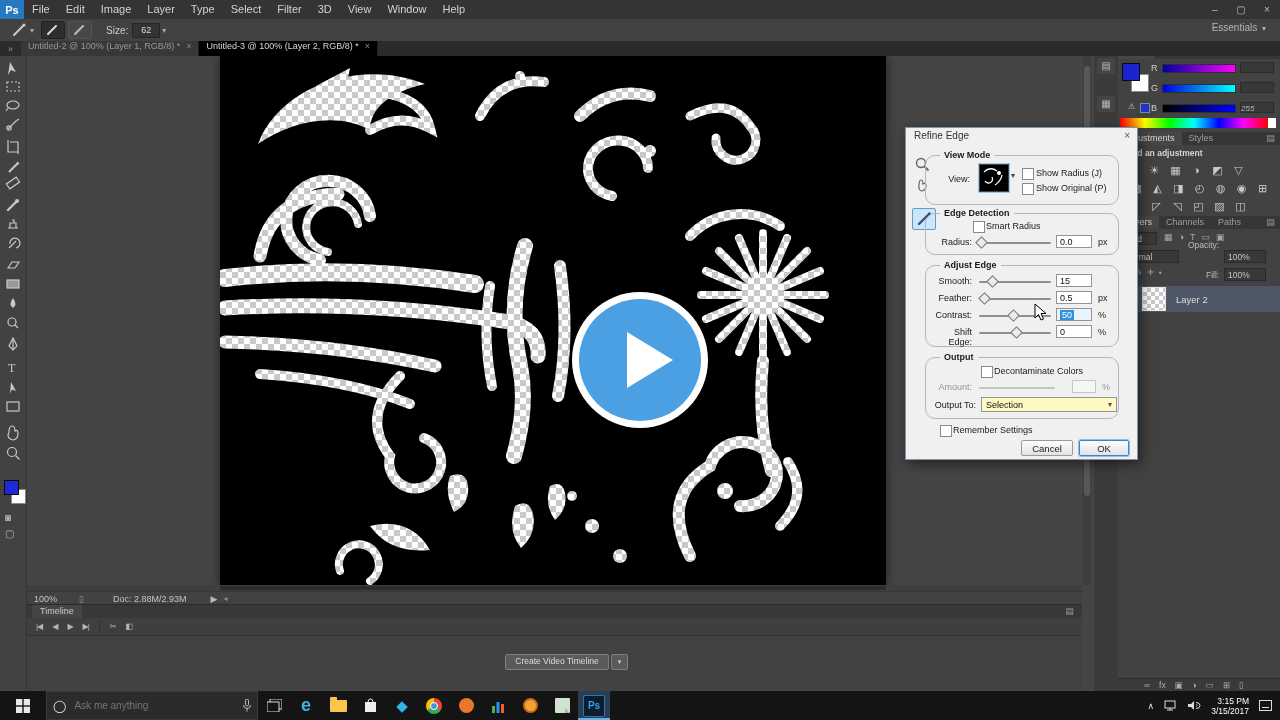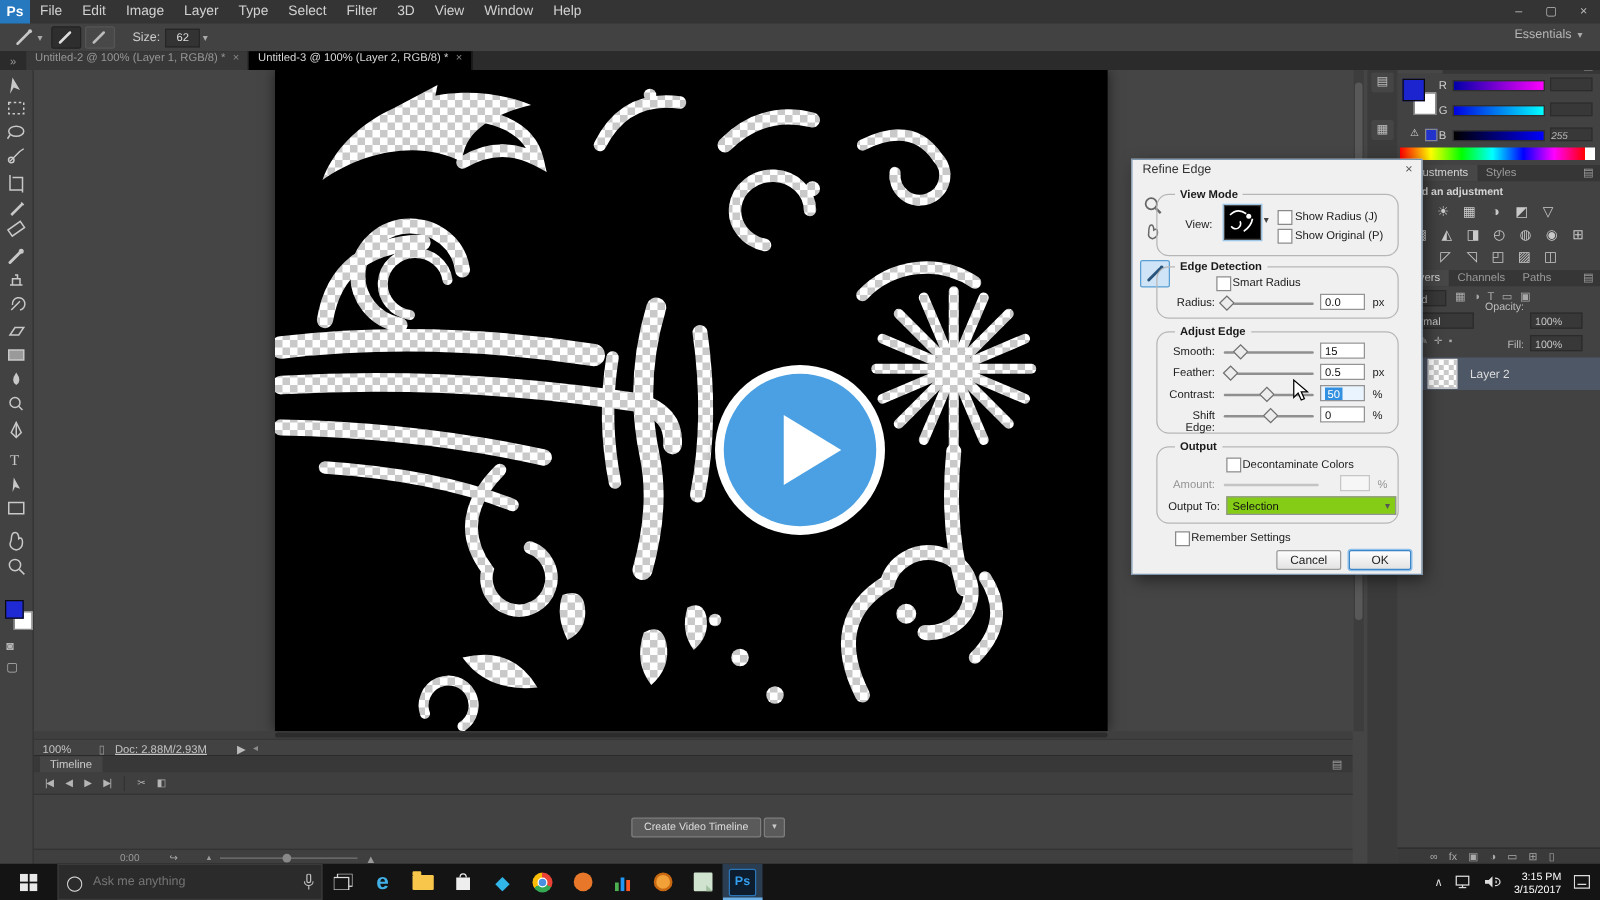--- a/index.html
+++ b/index.html
@@ -324,50 +324,41 @@
 
   <div class="abs" id="vscroll">
     <div id="vthumb"></div>
   </div>
   <div class="abs" id="hscroll">
     <div id="hthumb"></div>
   </div>
   <div class="abs" id="statusbar">
     <span style="margin-left:8px;">100%</span>
     <span style="margin-left:22px;color:#9a9a9a;">▯</span>
-    <span style="margin-left:8px;text-decoration:underline;">Doc: 2.88M/2.93M</span>
+    <span style="margin-left:29px;">Doc: 2.88M/2.93M</span>
     <span style="margin-left:24px;color:#bbb;">▶</span>
     <span style="margin-left:6px;color:#8a8a8a;font-size:8px;">◂</span>
   </div>
 
   <div class="abs" id="timeline">
     <div id="tl-header">
       <div id="tl-tab">Timeline</div>
       <div id="tl-menu">▤</div>
     </div>
     <div id="tl-controls">
       <span class="tl-btn">|◀</span>
       <span class="tl-btn">◀</span>
       <span class="tl-btn">▶</span>
       <span class="tl-btn">▶|</span>
       <span style="width:1px;height:12px;background:#333;"></span>
       <span class="tl-btn">✂</span>
       <span class="tl-btn">◧</span>
     </div>
     <div id="tl-create">Create Video Timeline</div>
     <div id="tl-create-arrow">▾</div>
-    <div id="tl-bottom">
-      <span style="margin-left:70px;">0:00</span>
-      <span style="margin-left:24px;color:#b0b0b0;">↪</span>
-      <span style="margin-left:22px;font-size:6px;color:#9a9a9a;">▲</span>
-      <div id="tl-zoom-track">
-        <div id="tl-zoom-thumb"></div>
-      </div>
-      <span style="font-size:9px;color:#9a9a9a;">▲</span>
-    </div>
   </div>
 
   <div class="abs" id="dockstrip">
     <div class="dock-icon" style="top:14px;">▤</div>
     <div class="dock-icon" style="top:52px;">▦</div>
   </div>
 
   <div class="abs" id="rpanels">
 
     <div class="phead" style="top:2px;">
@@ -539,21 +530,21 @@
 
     <div class="grp" style="top:229px;height:60px;">
       <span class="grp-title">Output</span>
       <div class="dcb" style="left:55px;top:8px;"></div>
       <span class="dcb-lbl" style="left:68px;top:8px;">Decontaminate Colors</span>
       <span class="dlbl disabled" style="left:6px;top:24px;width:40px;">Amount:</span>
       <div class="dsl disabled" style="left:53px;top:29px;width:76px;"></div>
       <div class="dvb disabled" style="left:146px;top:22px;width:24px;"></div>
       <span class="dunit disabled" style="left:176px;top:24px;">%</span>
       <span class="dlbl" style="left:2px;top:42px;width:48px;">Output To:</span>
-      <div style="position:absolute;left:55px;top:39px;width:136px;height:15px;background:#84cc16;border:1px solid #949494;
+      <div style="position:absolute;left:55px;top:39px;width:136px;height:15px;background:#fef9c3;border:1px solid #949494;
            font-size:9px;color:#111;line-height:14px;padding-left:4px;box-sizing:border-box;">
         <span>Selection</span>
         <span style="position:absolute;right:4px;font-size:8px;color:#555;">▾</span>
       </div>
     </div>
 
     <div class="dcb" style="left:34px;top:297px;"></div>
     <span class="dcb-lbl" style="left:47px;top:297px;">Remember Settings</span>
     <div class="dbtn" style="left:115px;top:312px;width:52px;">Cancel</div>
     <div class="dbtn ok" style="left:173px;top:312px;width:50px;">OK</div>

